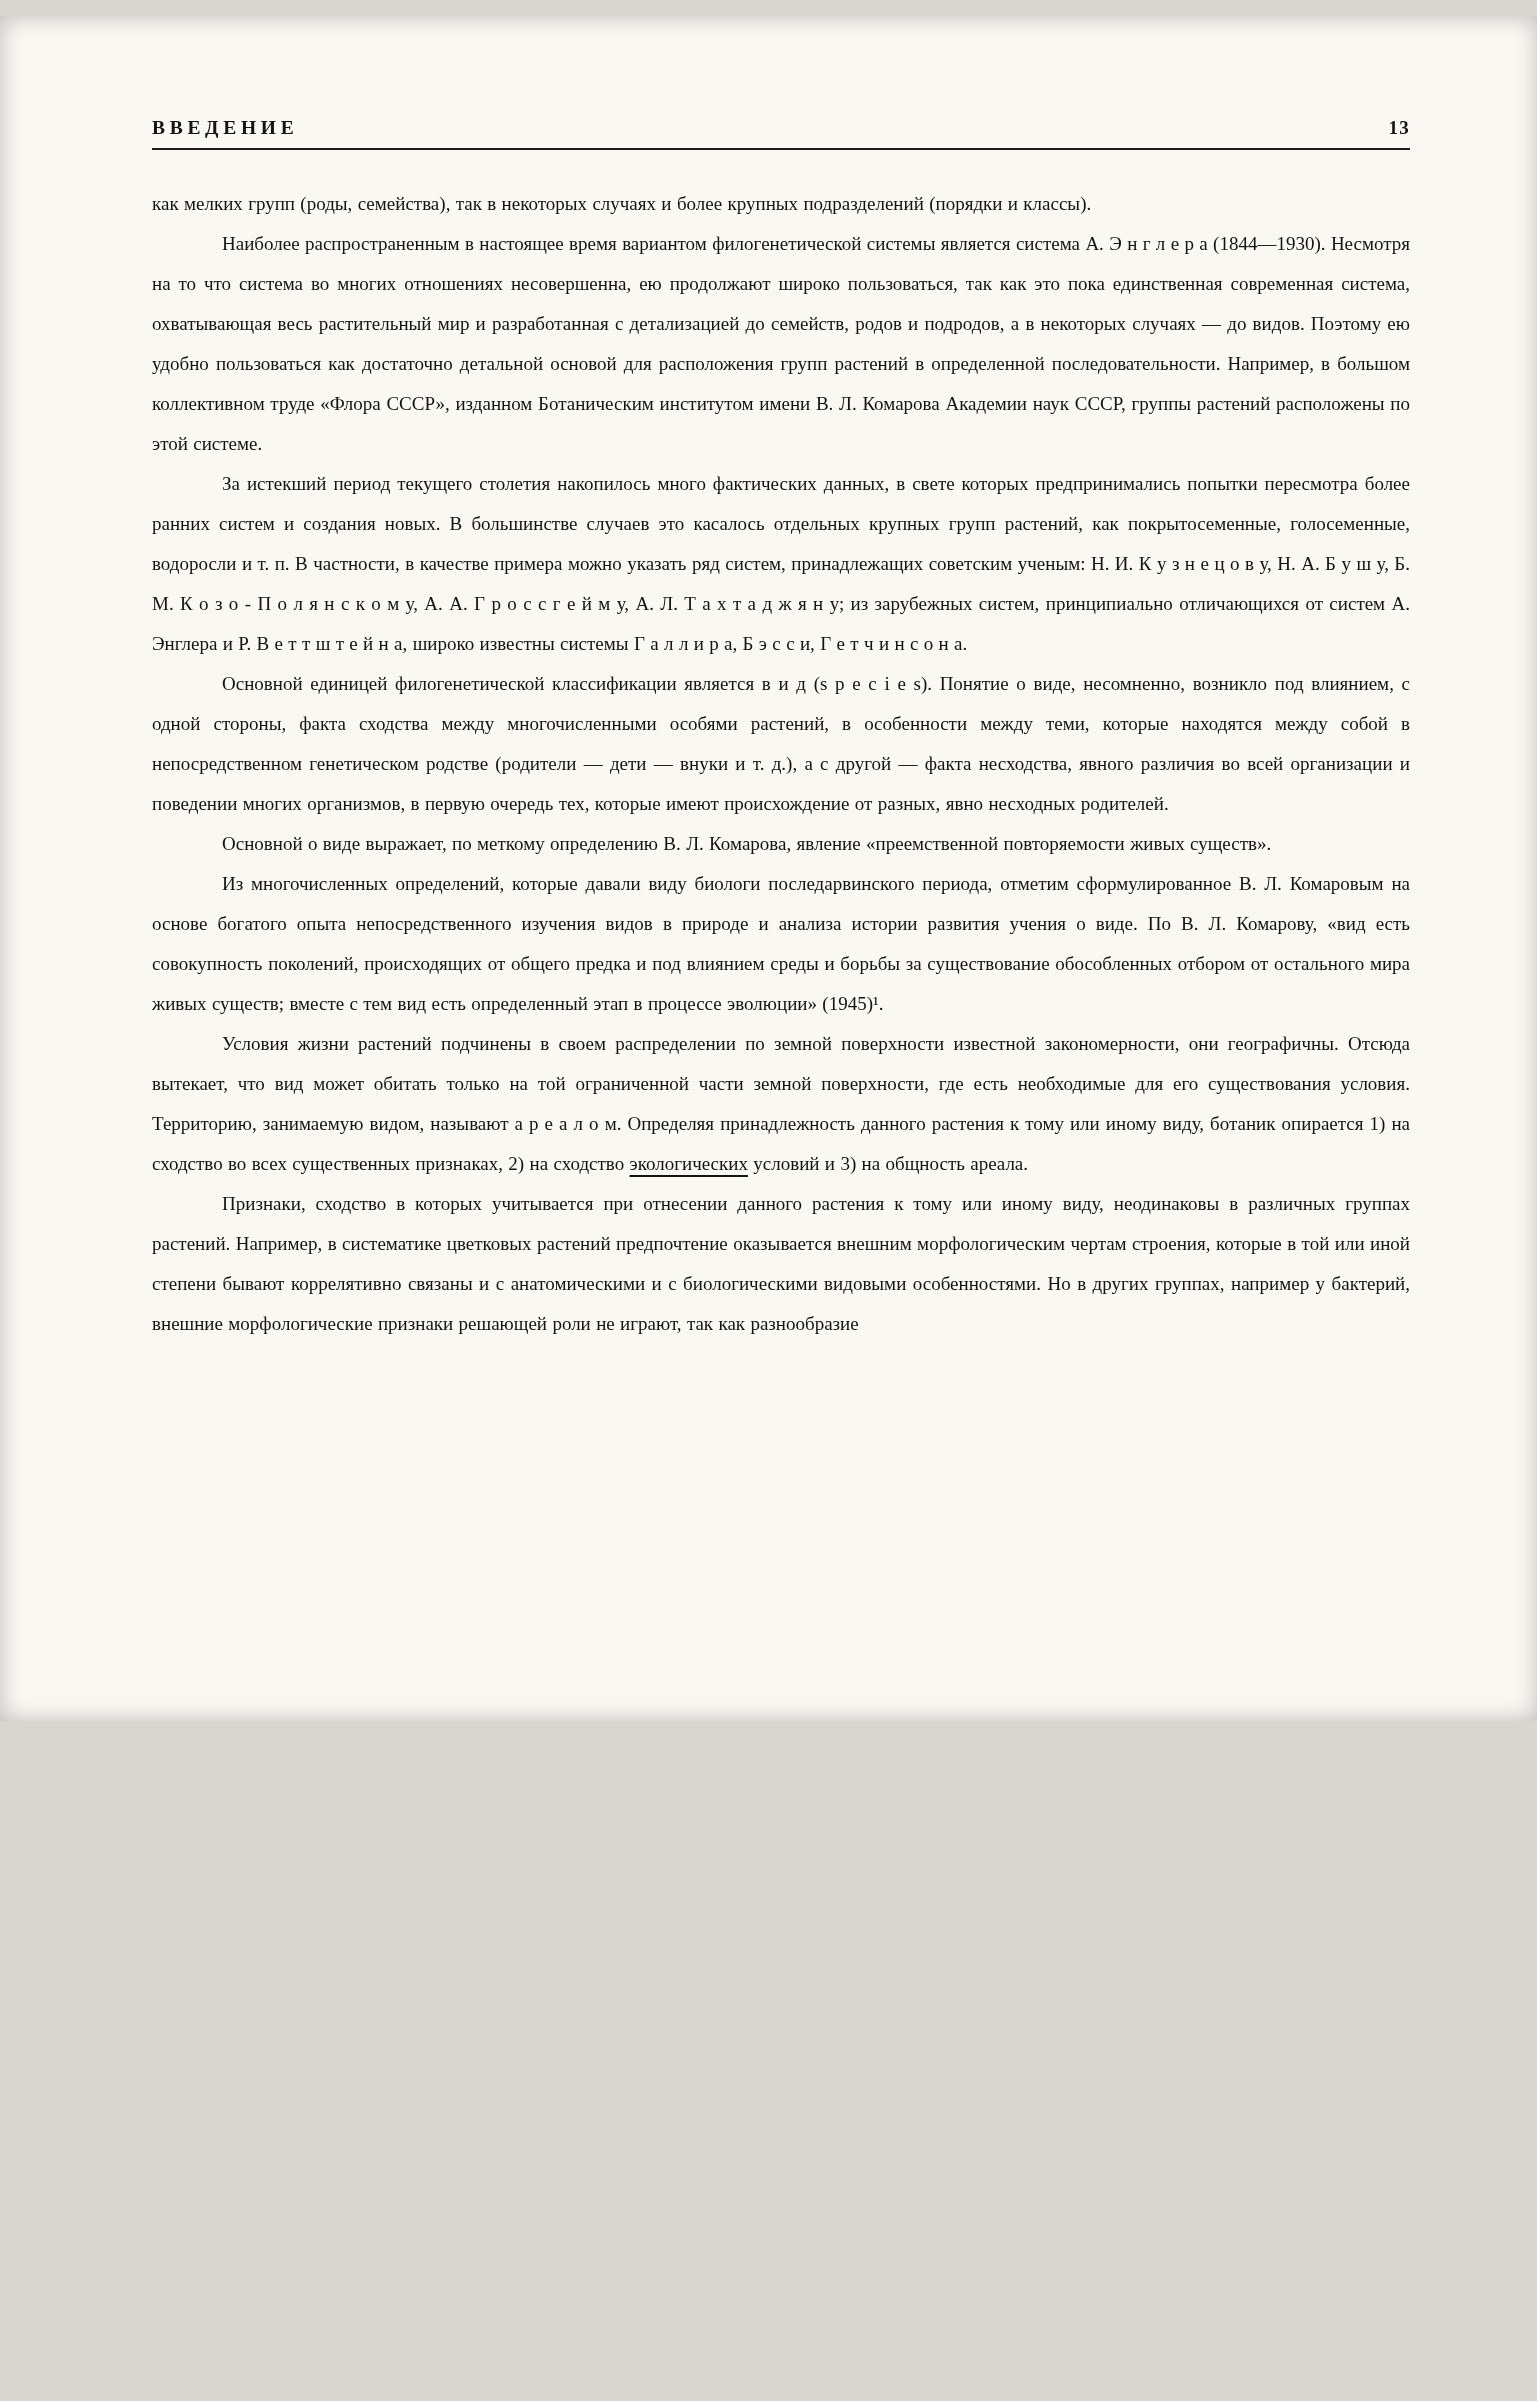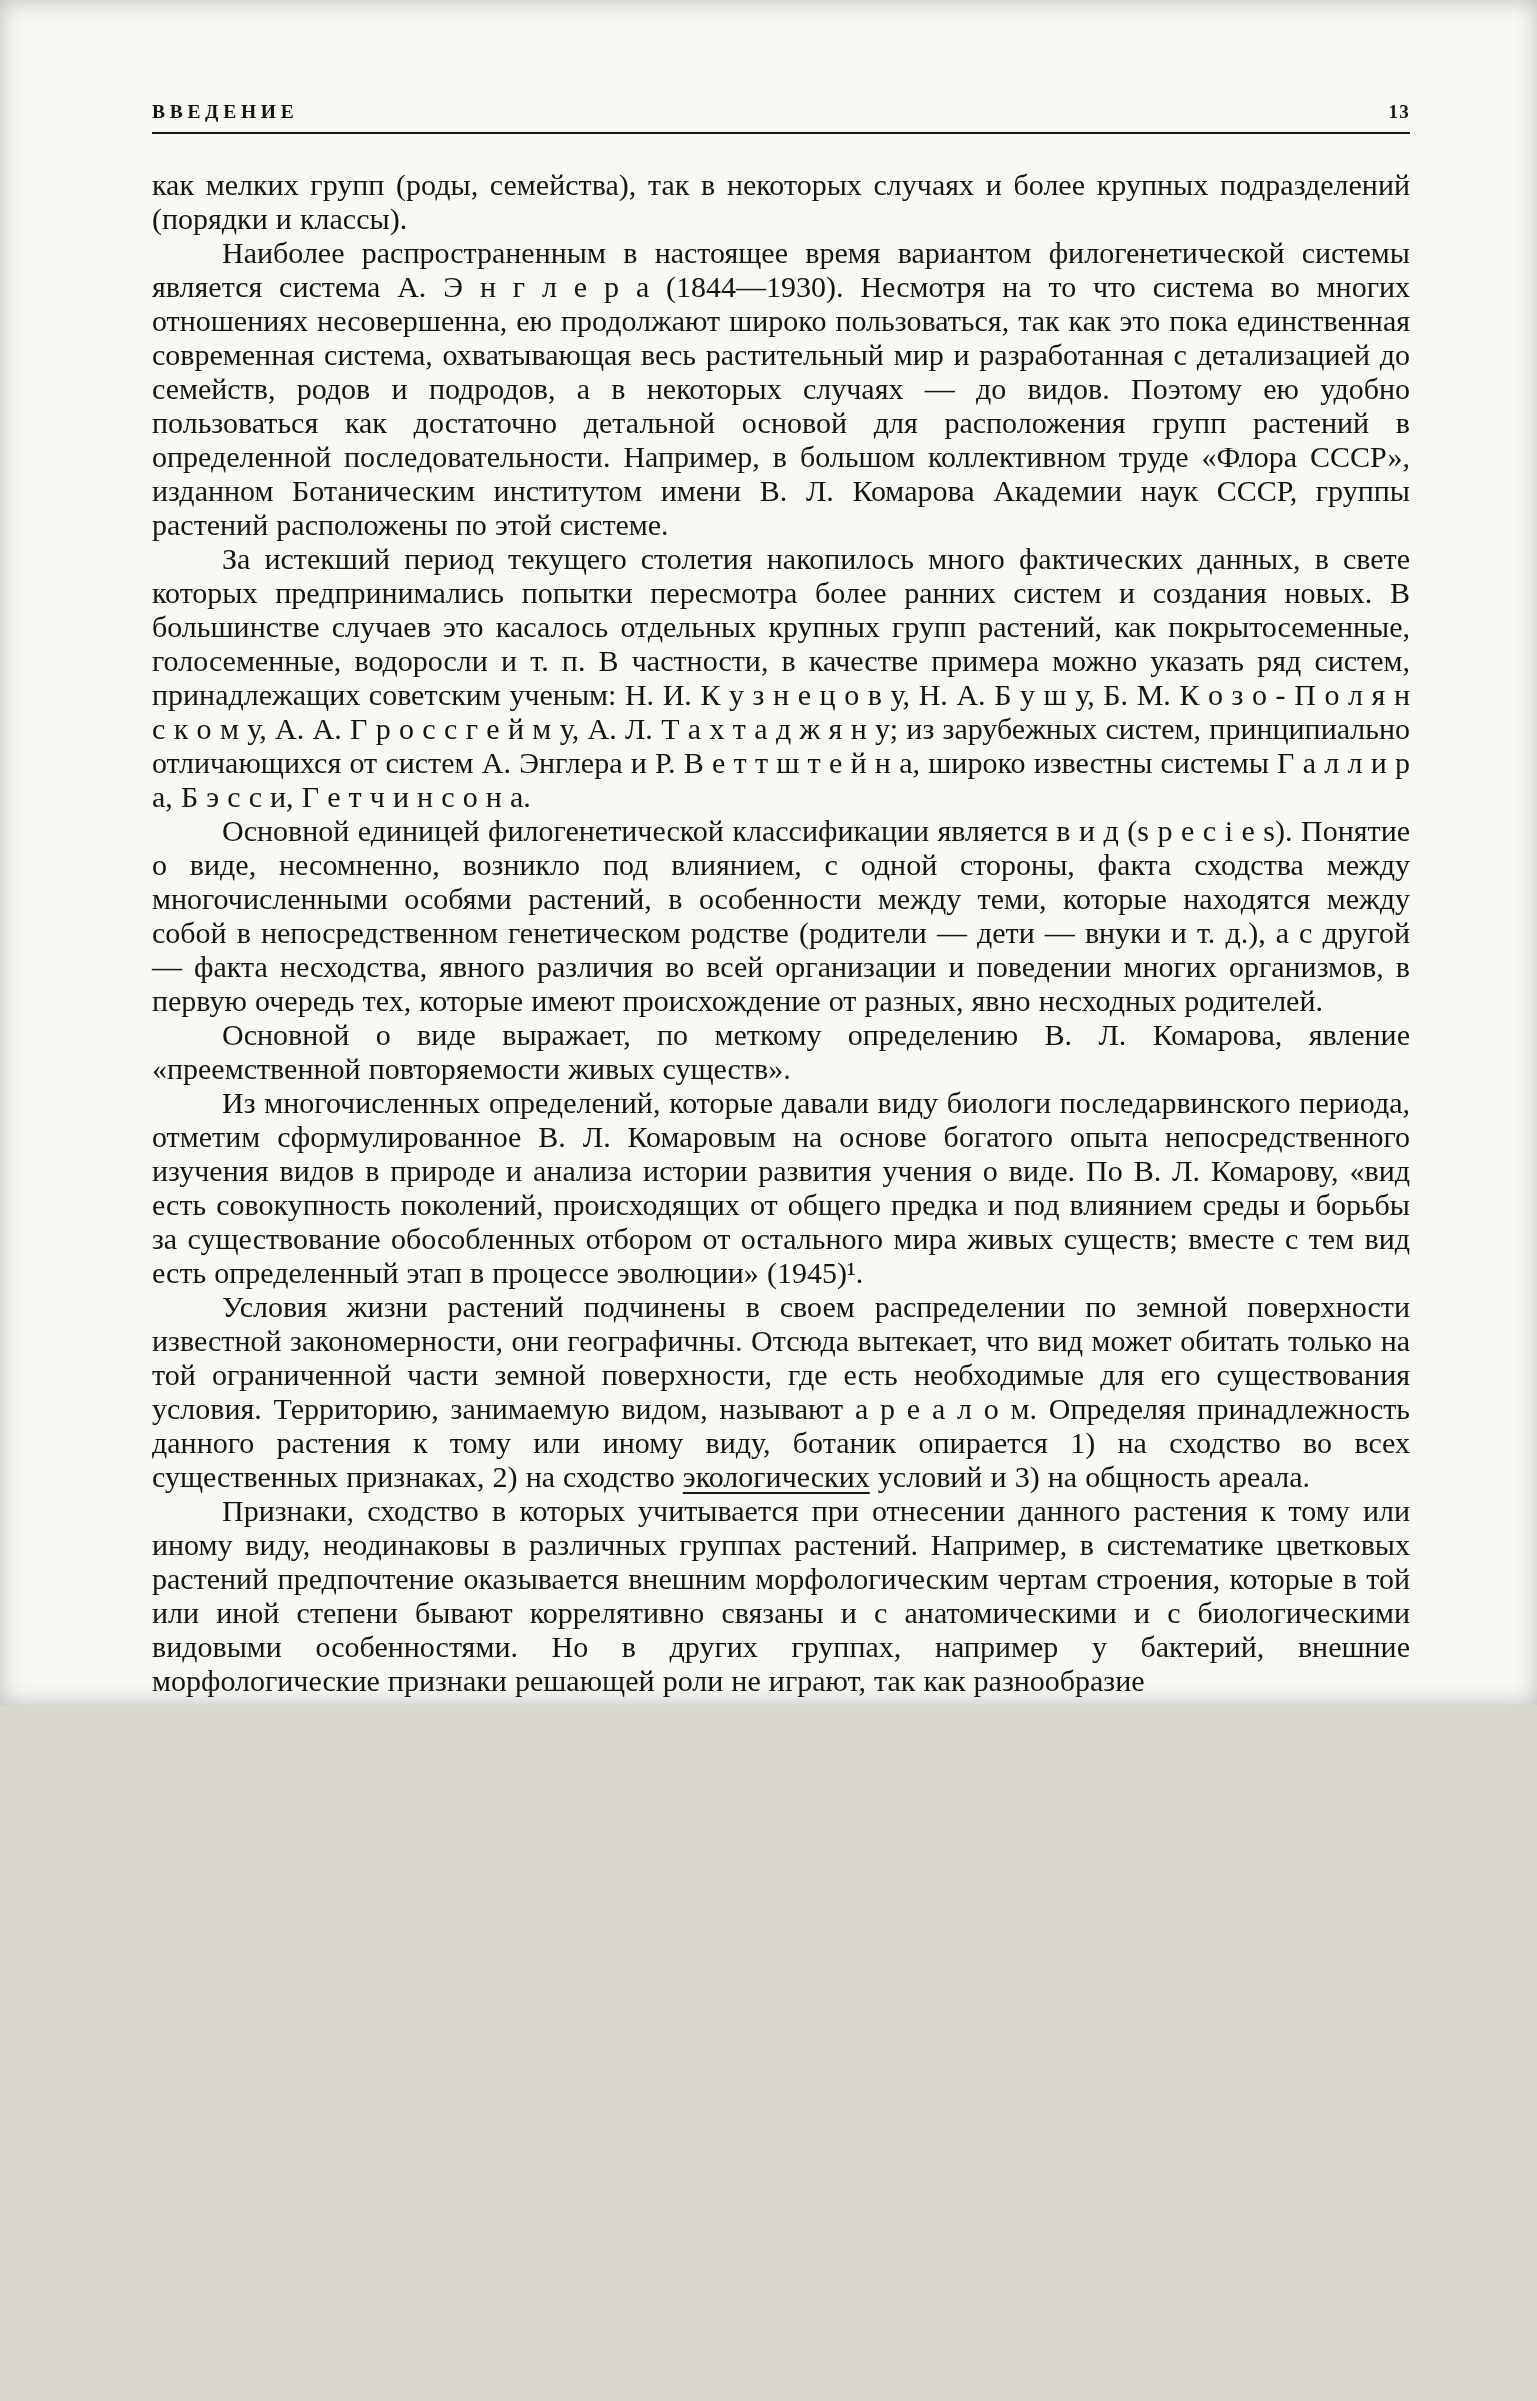--- a/index.html
+++ b/index.html
@@ -9,20 +9,21 @@
   }
   .page {
     width: 1538px;
     height: 1705px;
     background: #faf8f3;
     color: #151413;
     position: relative;
     overflow: hidden;
     font-family: "Liberation Serif", "DejaVu Serif", serif;
     box-shadow: 0 0 23.6px rgba(0,0,0,0.25) inset;
+    margin-top: 16px;
   }
   .content-area {
     position: absolute;
     left: 152px;
     top: 101px;
     width: 1258px;
   }
   .running-head {
     display: flex;
     justify-content: space-between;
@@ -37,22 +38,22 @@
     font-size: 19px;
     letter-spacing: 1.2px;
   }
   .head-rule {
     border-bottom: 2.4px solid #1c1b1a;
     margin-top: 9.4px;
     margin-bottom: 34px;
   }
   .text-block p.para {
     margin: 0;
-    font-size: 30px;
-    line-height: 34px;
+    font-size: 19px;
+    line-height: 40px;
     text-align: justify;
     text-indent: 70px;
     word-spacing: 0.6px;
   }
   .text-block p.para.no-indent {
     text-indent: 0;
   }
   .underlined {
     text-decoration: underline;
     text-decoration-thickness: 1.8px;

